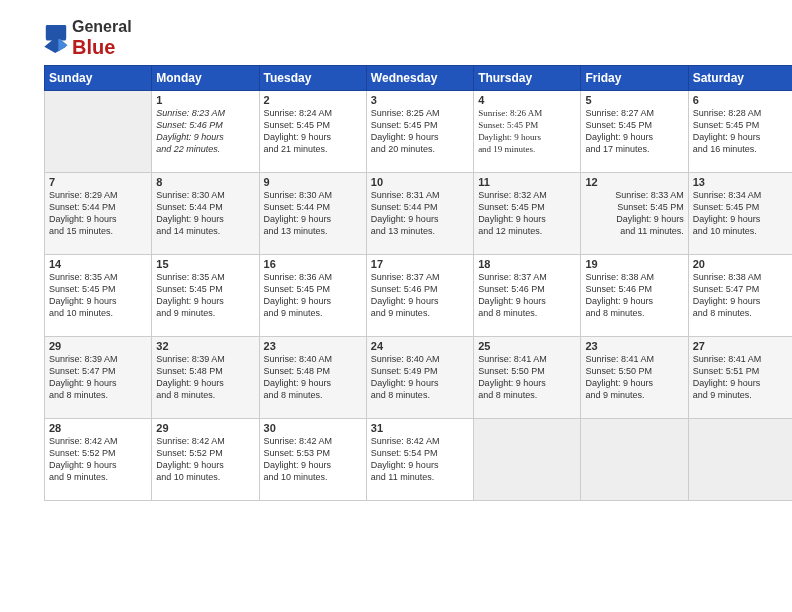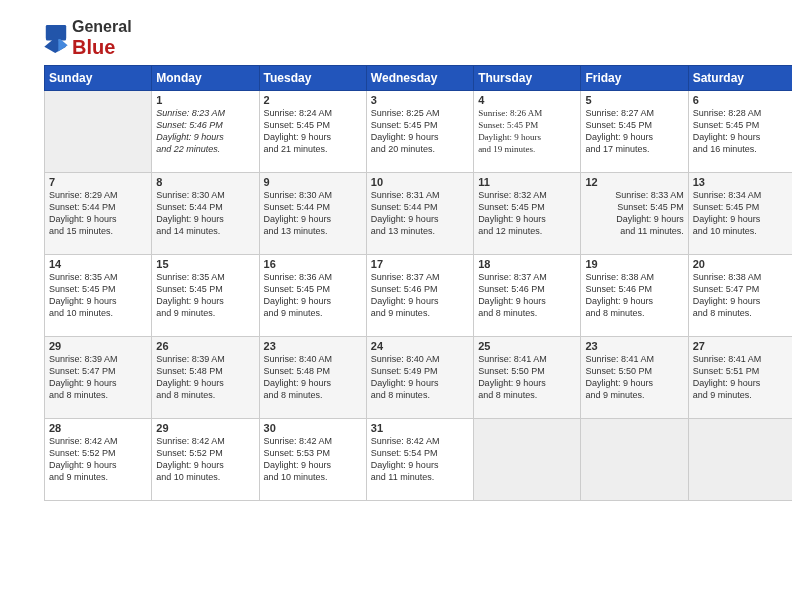--- a/index.html
+++ b/index.html
@@ -273,21 +273,21 @@
         </tr>
         <tr>
           <td>
             <div class="day-number">29</div>
             <div class="day-info" style="white-space: pre-line;">Sunrise: 8:39 AM
 Sunset: 5:47 PM
 Daylight: 9 hours
 and 8 minutes.</div>
           </td>
           <td>
-            <div class="day-number">26</div>
+            <div class="day-number">32</div>
             <div class="day-info" style="white-space: pre-line;">Sunrise: 8:39 AM
 Sunset: 5:48 PM
 Daylight: 9 hours
 and 8 minutes.</div>
           </td>
           <td>
             <div class="day-number">23</div>
             <div class="day-info" style="white-space: pre-line;">Sunrise: 8:40 AM
 Sunset: 5:48 PM
 Daylight: 9 hours

